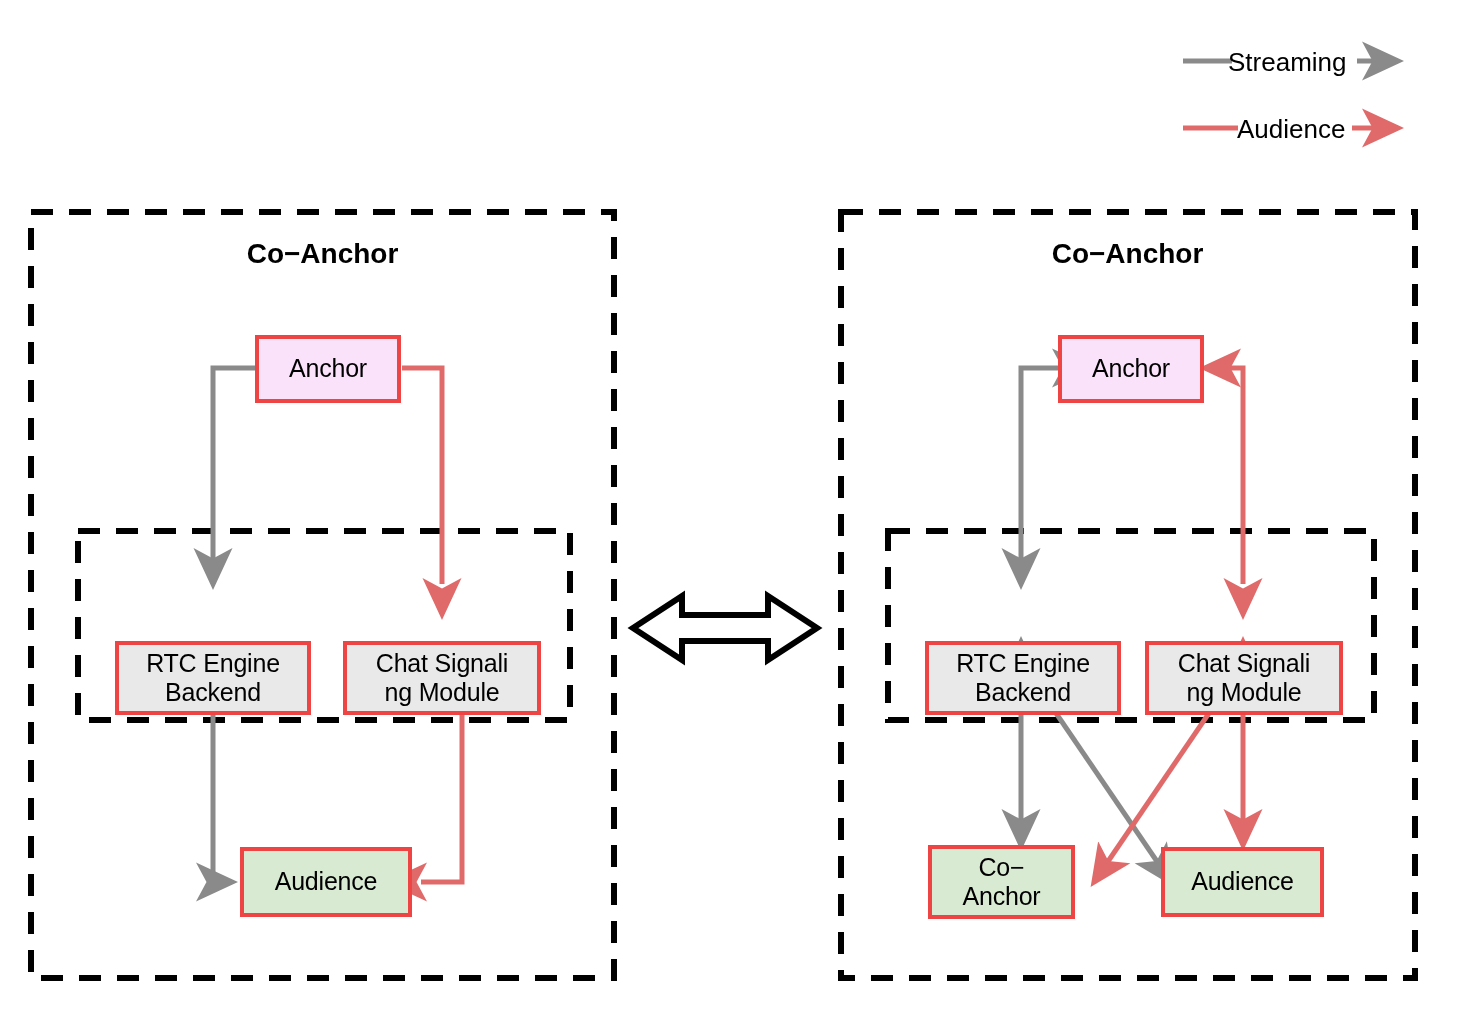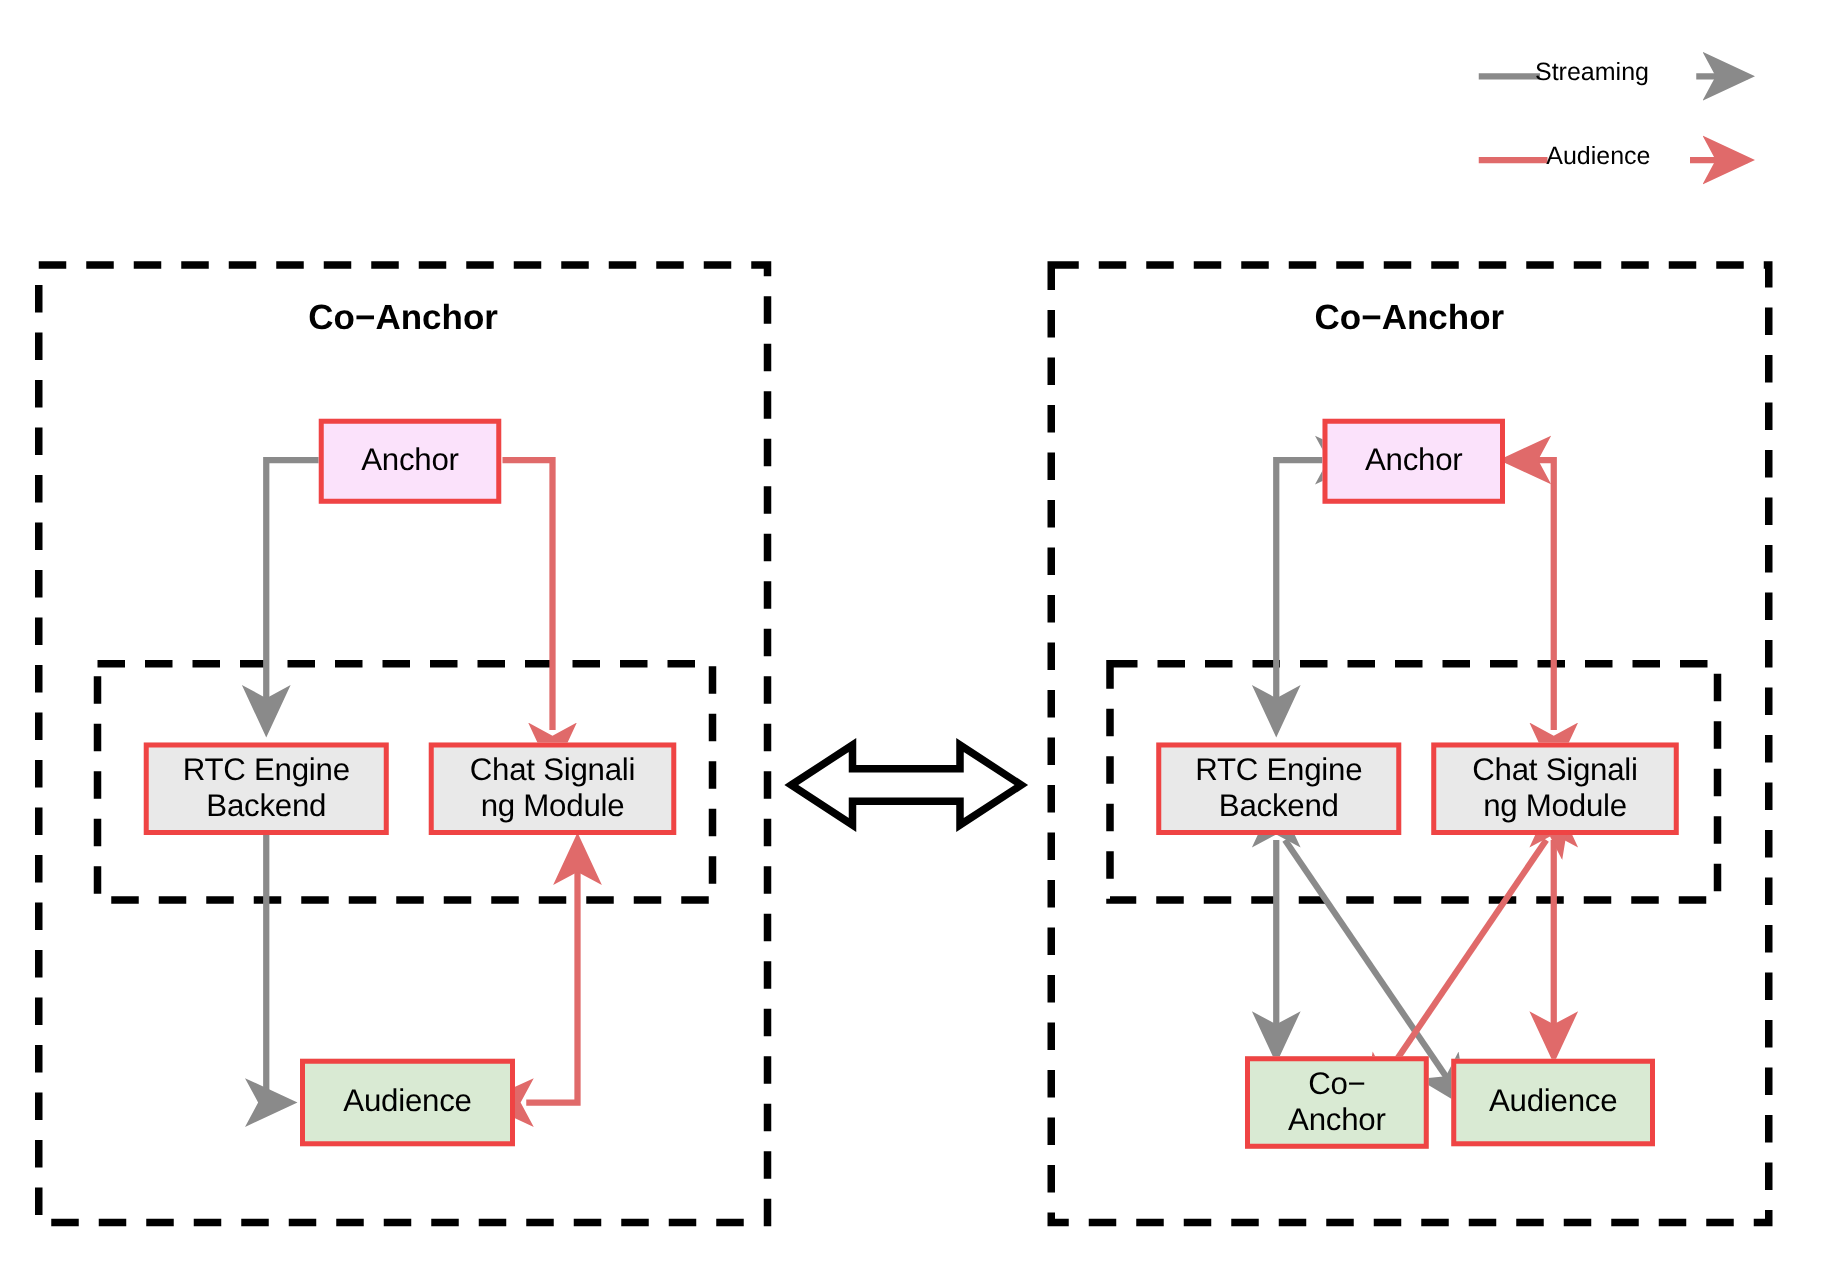--- a/index.html
+++ b/index.html
@@ -36,37 +36,37 @@
     justify-content: center;
     text-align: center;
     font-family: "Liberation Sans", sans-serif;
     font-size: 25px;
     line-height: 1.18;
     color: #000000;
     letter-spacing: -0.2px;
     z-index: 5;
   }
   .node-anchor   { background: #fbe2fb; }
-  .node-gray     { background: #e9e9e9; }
+  .node-gray     { background: #e9e9e9; margin-top: 47px; }
   .node-green    { background: #d9ead3; }
 
   .panel-title {
     position: absolute;
     text-align: center;
     font-family: "Liberation Sans", sans-serif;
     font-weight: bold;
     font-size: 28px;
     line-height: 1.3;
     color: #000000;
     z-index: 5;
   }
   .legend-label {
     position: absolute;
     font-family: "Liberation Sans", sans-serif;
-    font-size: 20px;
+    font-size: 26px;
     color: #000000;
     white-space: nowrap;
     z-index: 6;
   }
 </style>
 </head>
 <body>
 
 <div id="stage">
 
@@ -168,21 +168,21 @@
     </div>
   </div>
 
   <div class="node node-gray" style="left:1145px; top:594px; width:198px; height:74px;">
     <div>
       <div>Chat Signali</div>
       <div>ng Module</div>
     </div>
   </div>
 
-  <div class="node node-green" style="left:996px; top:845px; width:147px; height:74px;align-items:center;">
+  <div class="node node-green" style="left:928px; top:845px; width:147px; height:74px;align-items:center;">
     <div>
       <div>Co−</div>
       <div>Anchor</div>
     </div>
   </div>
 
   <div class="node node-green" style="left:1161px; top:847px; width:163px; height:70px;">
     <span>Audience</span>
   </div>
 

